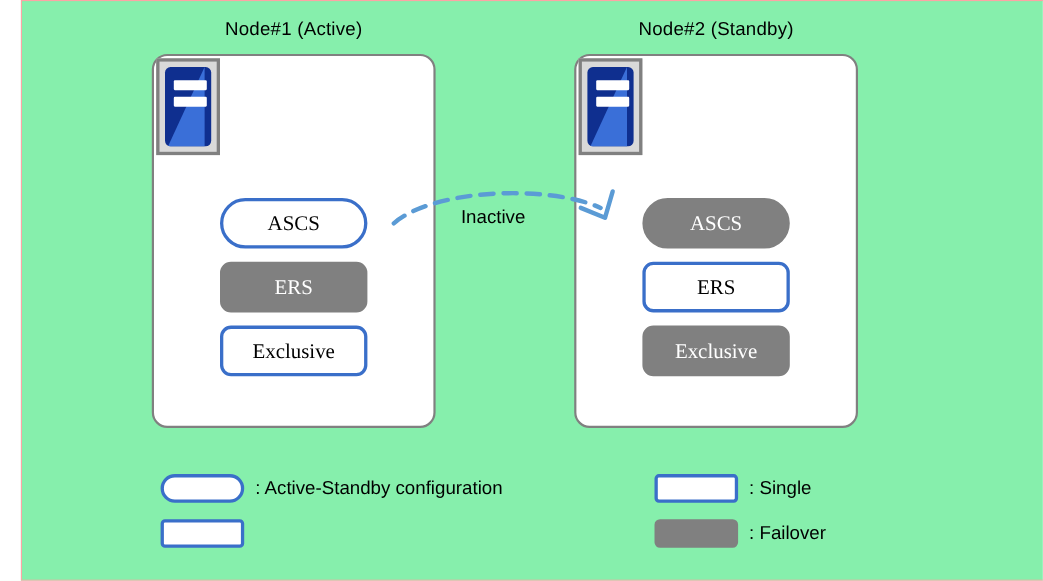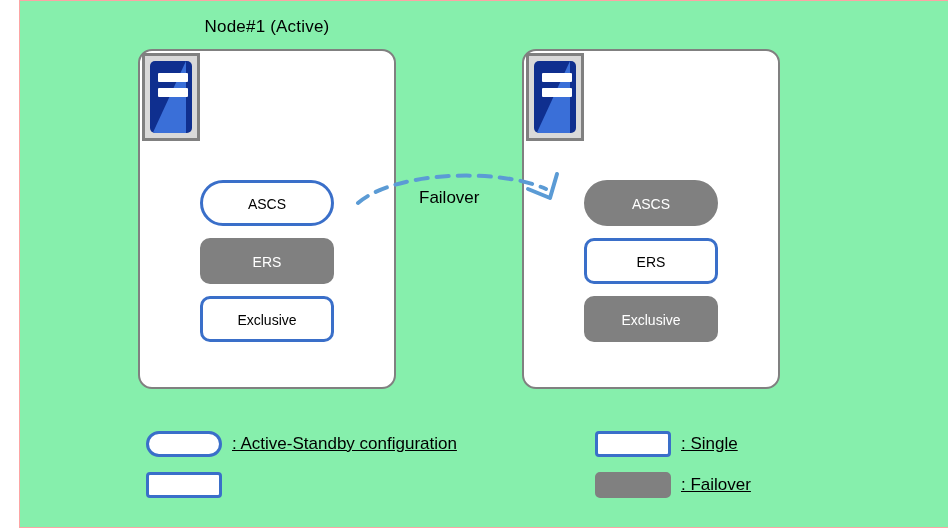--- a/index.html
+++ b/index.html
@@ -79,22 +79,23 @@
   .server-led.b { top: 27px; }
 
   
   .svc {
     position: absolute;
     box-sizing: border-box;
     width: 134px;
     height: 46px;
     line-height: 42px;
     text-align: center;
-    font-size: 14px;
-    background: #ffffff;
+    font-size: 19px;
+    background: #ffffff;
+    font-family: Liberation Serif, serif;
   }
   .svc.pill {
     border-radius: 23px;
   }
   .svc.rect {
     border-radius: 10px;
   }
   .svc.active {
     border: 3px solid #3a6fc9;
     color: #000000;
@@ -131,21 +132,20 @@
   }
   .legend-swatch.pill { border-radius: 13px; border: 3px solid #3a6fc9; }
   .legend-swatch.rect { border-radius: 4px; border: 3px solid #3a6fc9; }
   .legend-swatch.solid { border-radius: 5px; background: #808080; border: 3px solid #808080; }
   .legend-text {
     position: absolute;
     font-size: 17px;
     color: #000000;
     white-space: nowrap;
     line-height: 26px;
-    text-decoration: underline;
   }
 </style>
 </head>
 <body>
 
 <div id="canvas">
 
   <div class="node-title" style="left:118px; top:16px; width:258px;">Node#1 (Active)</div>
 
   <div class="node-box" style="left:118px; top:48px; width:258px; height:340px;">
@@ -163,20 +163,21 @@
 
     <div class="svc rect inactive" style="left:60px; top:187px;">
       <span>ERS</span>
     </div>
 
     <div class="svc rect active" style="left:60px; top:245px;">
       <span>Exclusive</span>
     </div>
   </div>
 
+  <div class="node-title" style="left:502px; top:16px; width:258px;">Node#2 (Standby)</div>
 
   <div class="node-box" style="left:502px; top:48px; width:258px; height:340px;">
 
     <div class="server-icon" style="left:2px; top:2px;">
       <div class="server-icon-inner">
         <div class="server-led a"></div>
         <div class="server-led b"></div>
       </div>
     </div>
 
@@ -191,21 +192,21 @@
     <div class="svc rect inactive" style="left:60px; top:245px;">
       <span>Exclusive</span>
     </div>
   </div>
 
   <svg id="failover-arc" viewBox="0 0 230 70">
     <path d="M 8,47 C 45,15 150,12 196,33" fill="none" stroke="#5b9bd5" stroke-width="4" stroke-linecap="round" stroke-dasharray="12 9"></path>
     <path d="M 178,33 L 200,42 L 207,18" fill="none" stroke="#5b9bd5" stroke-width="4" stroke-linecap="round" stroke-linejoin="round"></path>
   </svg>
 
-  <div class="failover-label" style="left:399px; top:187px;">Failover</div>
+  <div class="failover-label" style="left:399px; top:187px;">Inactive</div>
 
   <div class="legend-swatch pill" style="left:126px; top:430px;"></div>
   <div class="legend-text" style="left:212px; top:430px;">: Active-Standby configuration</div>
 
   <div class="legend-swatch rect" style="left:126px; top:471px;"></div>
 
   <div class="legend-swatch rect" style="left:575px; top:430px;"></div>
   <div class="legend-text" style="left:661px; top:430px;">: Single</div>
 
   <div class="legend-swatch solid" style="left:575px; top:471px;"></div>

